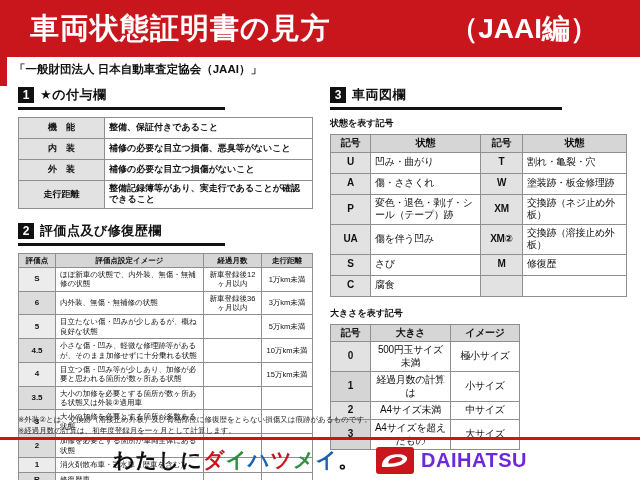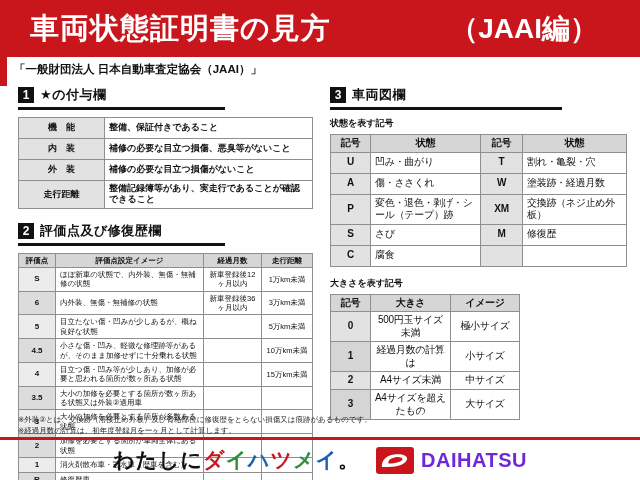--- a/index.html
+++ b/index.html
@@ -223,27 +223,33 @@
           <tr>
             <td>U</td>
             <td>凹み・曲がり</td>
             <td>T</td>
             <td>割れ・亀裂・穴</td>
           </tr>
           <tr>
             <td>A</td>
             <td>傷・ささくれ</td>
             <td>W</td>
-            <td>塗装跡・経過月数</td>
+            <td>塗装跡・板金修理跡</td>
           </tr>
           <tr>
             <td>P</td>
             <td>変色・退色・剥げ・シール（テープ）跡</td>
             <td>XM</td>
             <td>交換跡（ネジ止め外板）</td>
+          </tr>
+          <tr>
+            <td>UA</td>
+            <td>傷を伴う凹み</td>
+            <td>XM②</td>
+            <td>交換跡（溶接止め外板）</td>
           </tr>
           <tr>
             <td>S</td>
             <td>さび</td>
             <td>M</td>
             <td>修復歴</td>
           </tr>
           <tr>
             <td>C</td>
             <td>腐食</td>

